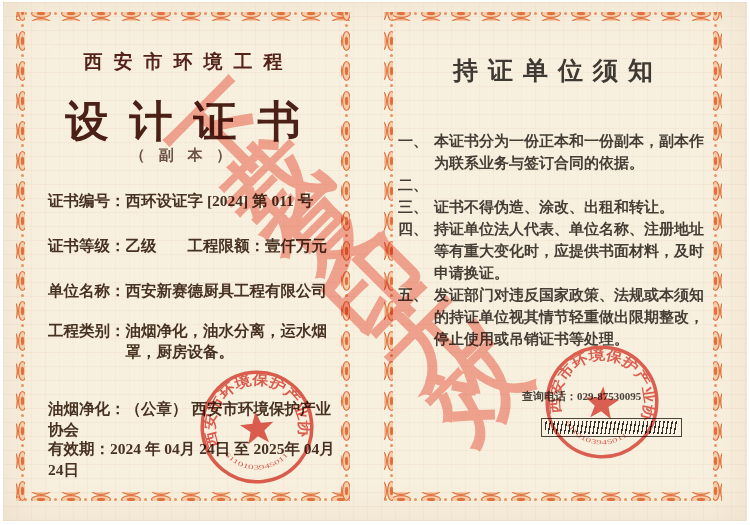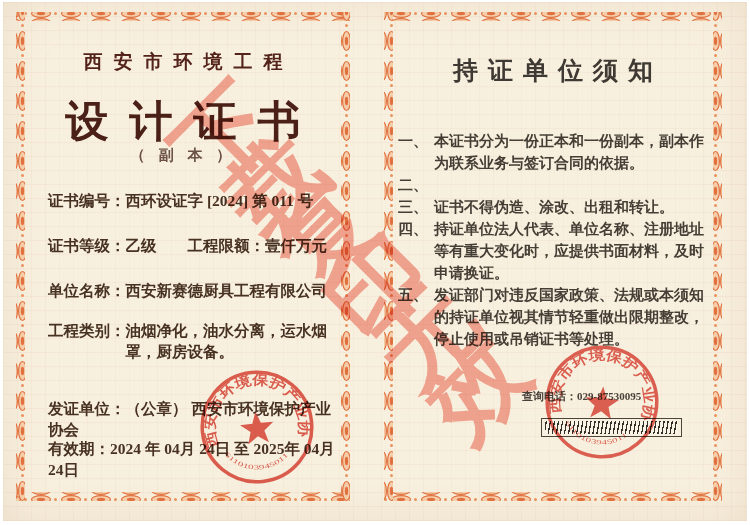--- a/index.html
+++ b/index.html
@@ -130,21 +130,21 @@
       <span class="lbl">证书等级：</span><span>乙级　　工程限额：壹仟万元</span>
     </div>
     <div class="field f2">
       <span class="lbl">单位名称：</span><span>西安新赛德厨具工程有限公司</span>
     </div>
     <div class="field f3 field-flex">
       <span class="lbl">工程类别：</span>
         <span class="val">油烟净化，油水分离，运水烟罩，厨房设备。</span>
     </div>
     <div class="field f4">
-      <span class="lbl">发证单位：</span><span>（公章） 西安市环境保护产业协会</span>
+      <span class="lbl">油烟净化：</span><span>（公章） 西安市环境保护产业协会</span>
     </div>
     <div class="field f5">
       <span class="lbl">有效期：</span><span>2024 年 04月 24日 至 2025年 04月 24日</span>
     </div>
 
     <svg class="stamp stamp-left" width="124" height="124" viewBox="0 0 120 120">
       <g opacity="0.82">
         <circle cx="60" cy="60" r="53" fill="none" stroke="#d23b2c" stroke-width="3.4"></circle>
         <path id="seal-l-top" d="M21.5,74 A41,41 0 1 1 98.5,74" fill="none"></path>
         <text fill="#d23b2c" font-size="13" font-weight="bold">

